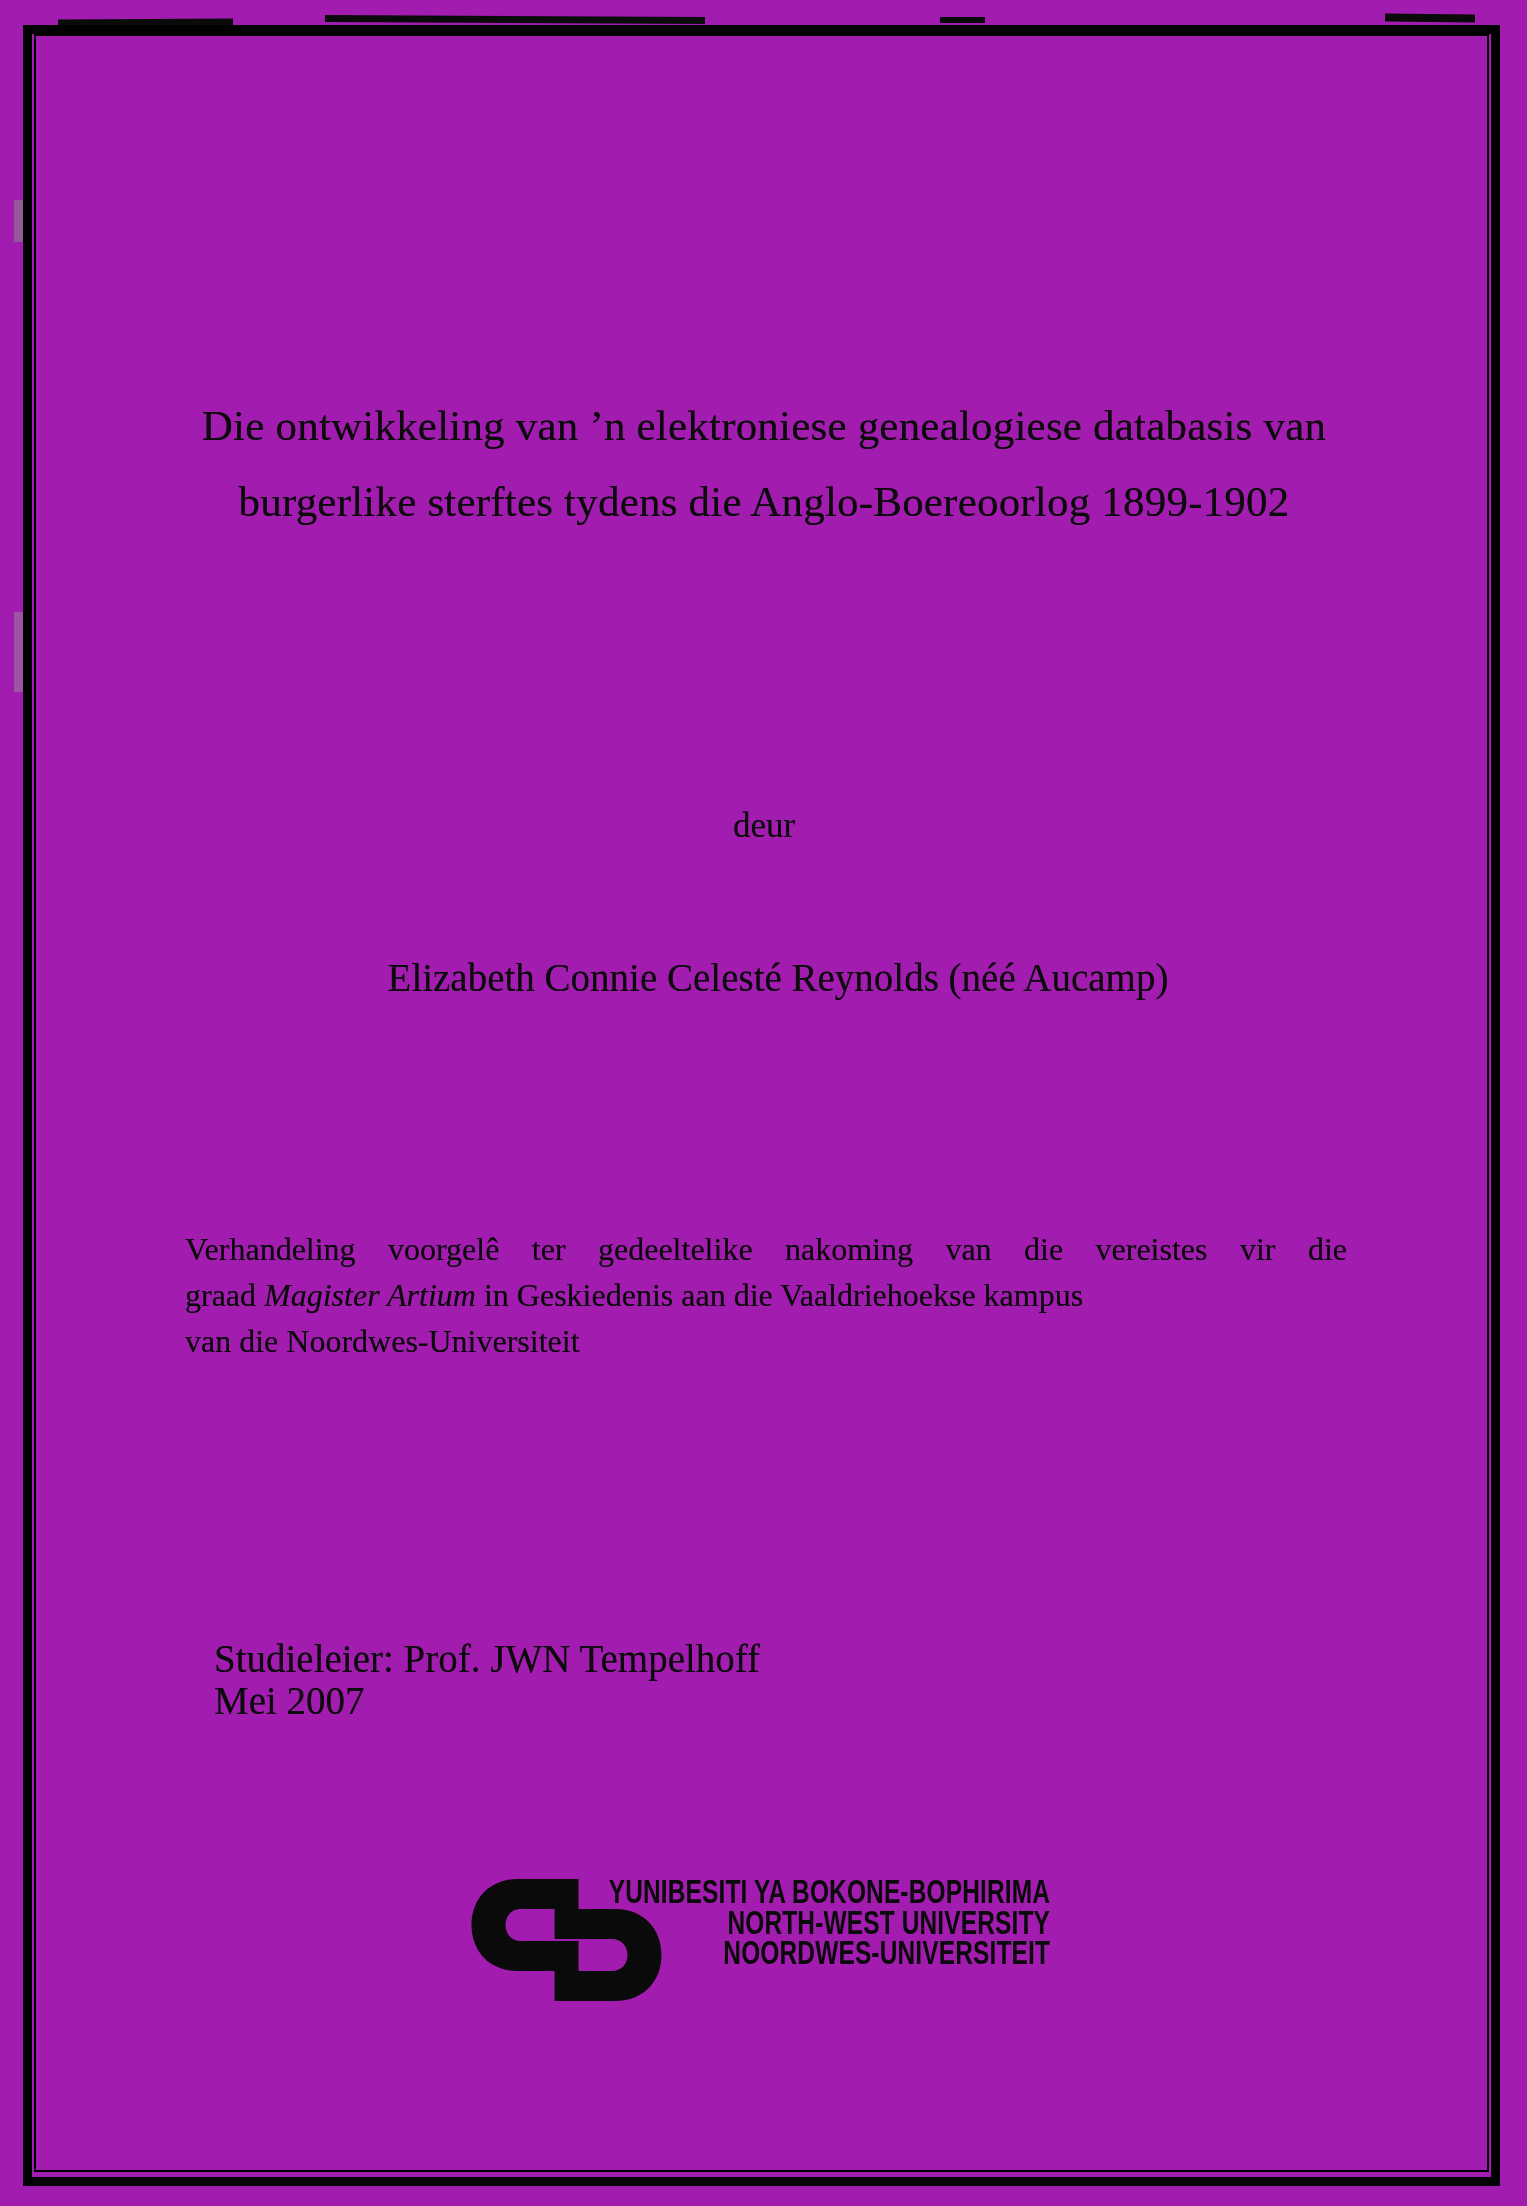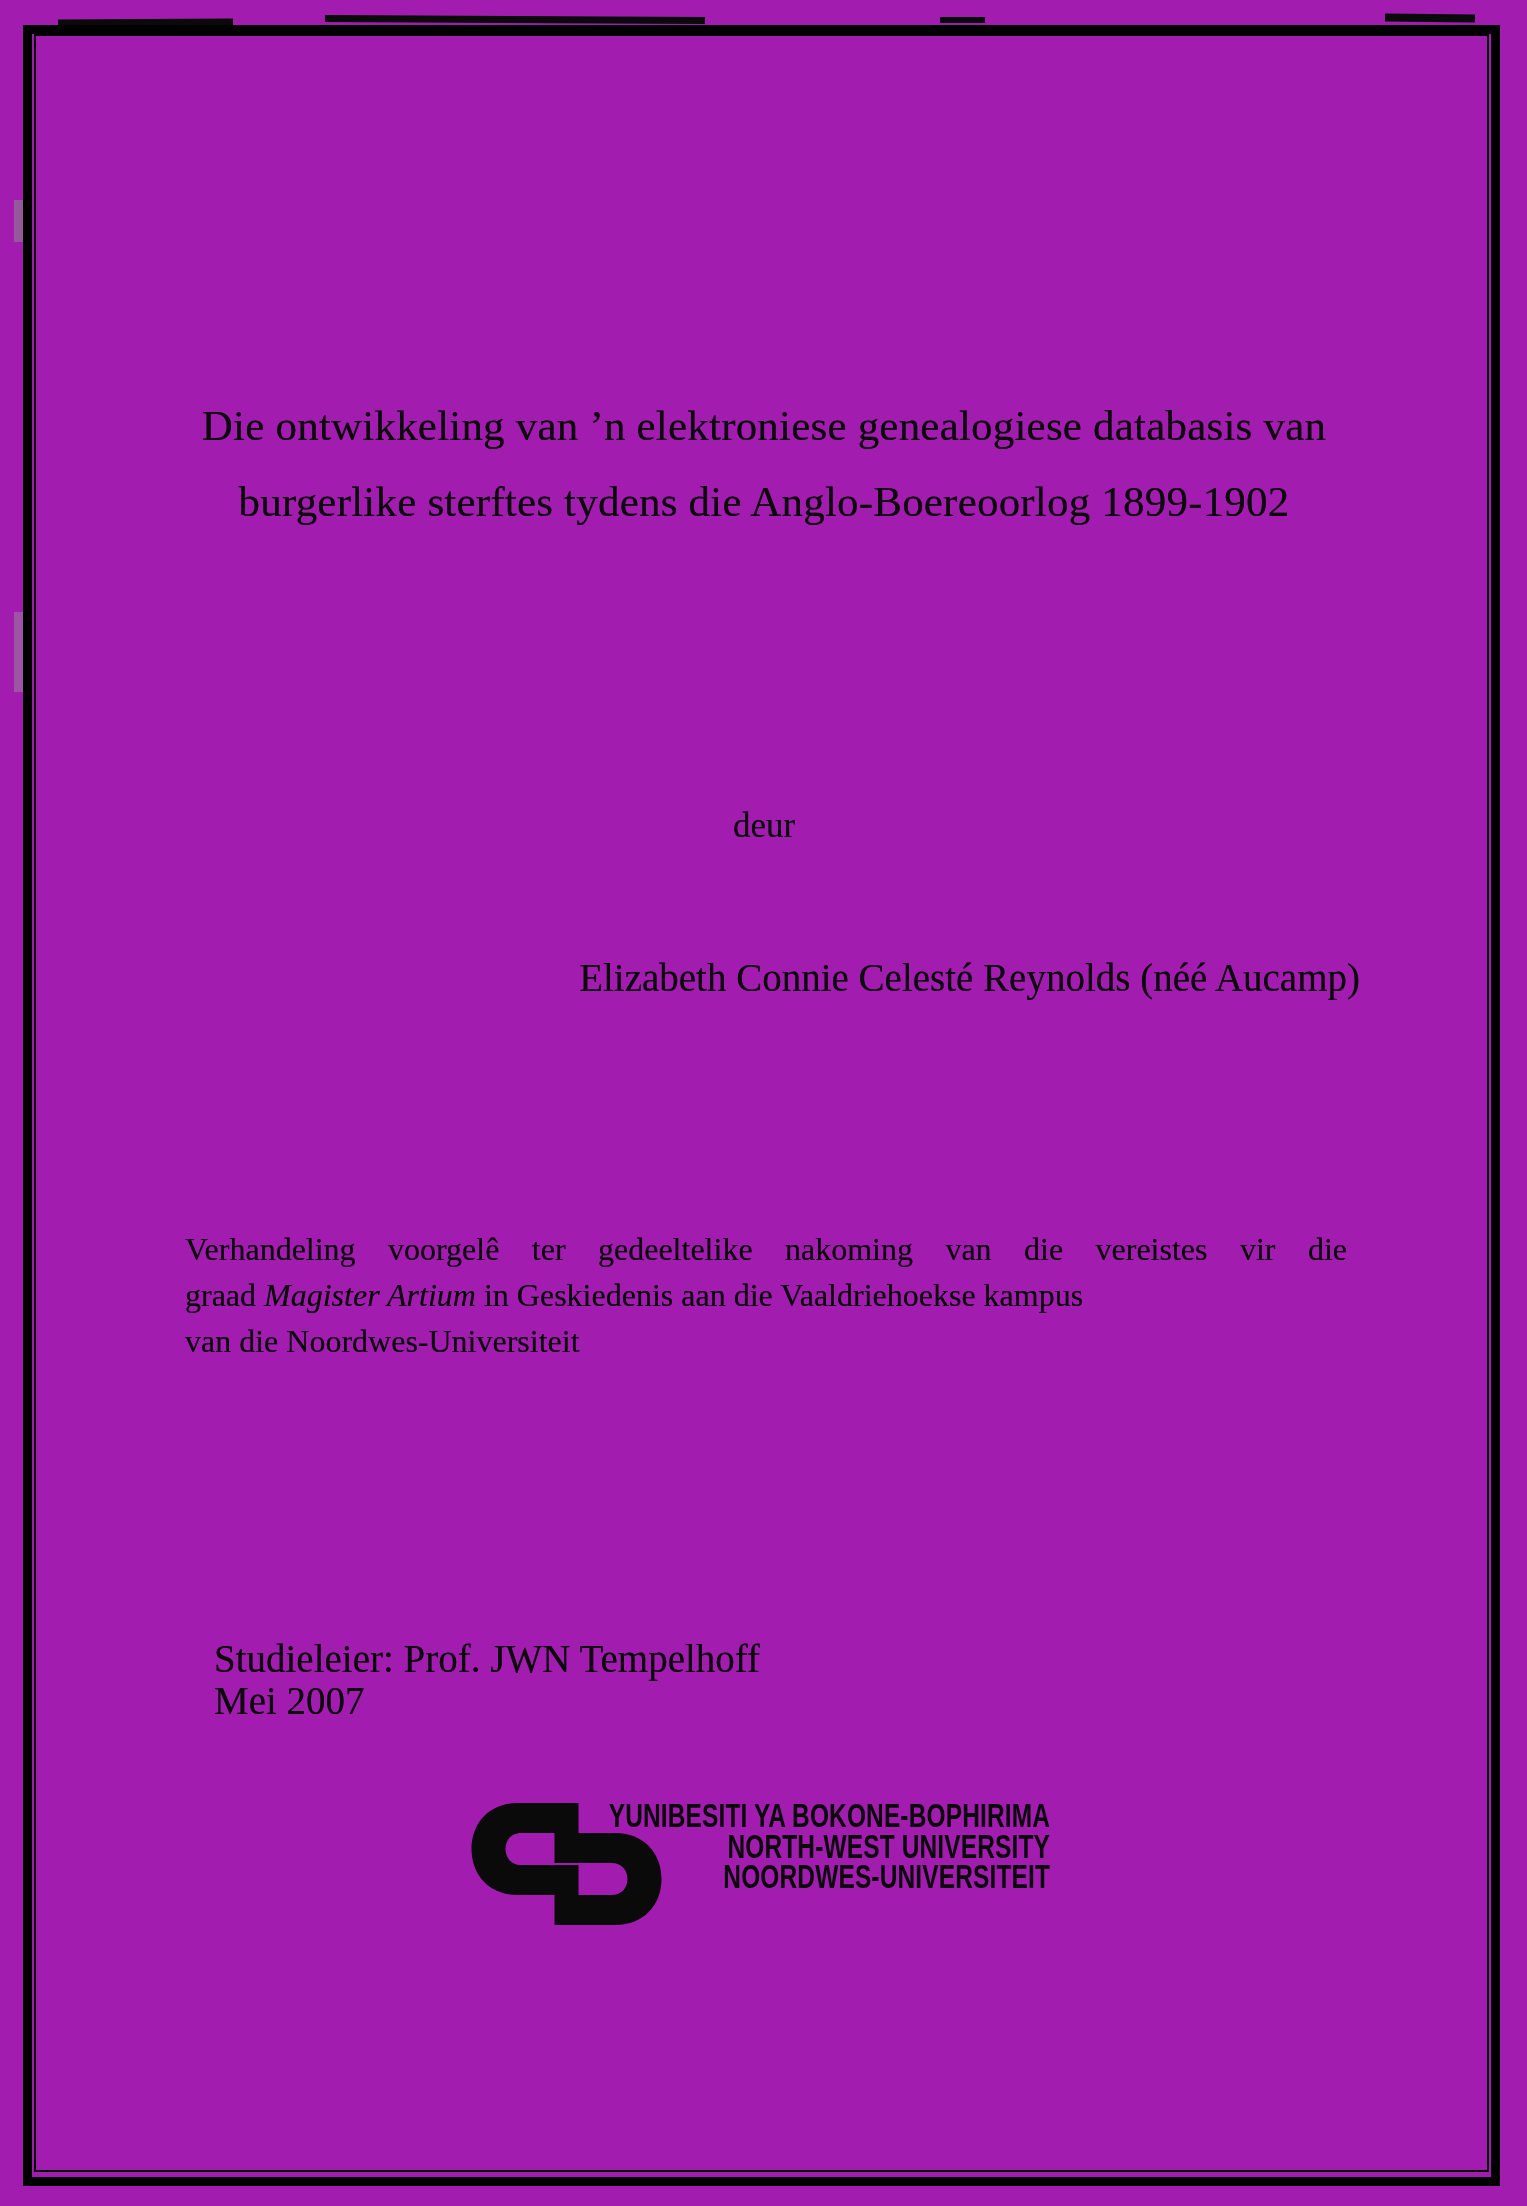--- a/index.html
+++ b/index.html
@@ -48,38 +48,38 @@
   }
   .byline {
     position: absolute;
     left: 182px; top: 806px; width: 1164px;
     text-align: center;
     font-size: 35px; line-height: 40px;
   }
   .author {
     position: absolute;
     left: 196px; top: 956px; width: 1164px;
-    text-align: right;
+    text-align: center;
     font-size: 39px; line-height: 44px;
   }
   .statement {
     position: absolute;
     left: 185px; top: 1226px; width: 1162px;
     font-size: 32px; line-height: 46px;
   }
   .stmt-line1 { text-align: justify; text-align-last: justify; }
   .stmt-line2 .italic { font-style: italic; }
   .supervisor-block {
     position: absolute;
     left: 185px; top: 1638px;
     font-size: 39px; line-height: 42px; margin-left: 29px;
   }
   .logo {
     position: absolute;
-    left: 470px; top: 1800px; width: 620px; height: 140px;
+    left: 470px; top: 1876px; width: 620px; height: 140px;
   }
   .logo-mark {
     position: absolute; left: 0; top: 3px;
     width: 193px; height: 122px;
   }
   .logo-text {
     position: absolute; top: 0; right: 40px;
     width: max-content;
     text-align: right;
     transform: scaleX(0.72);

